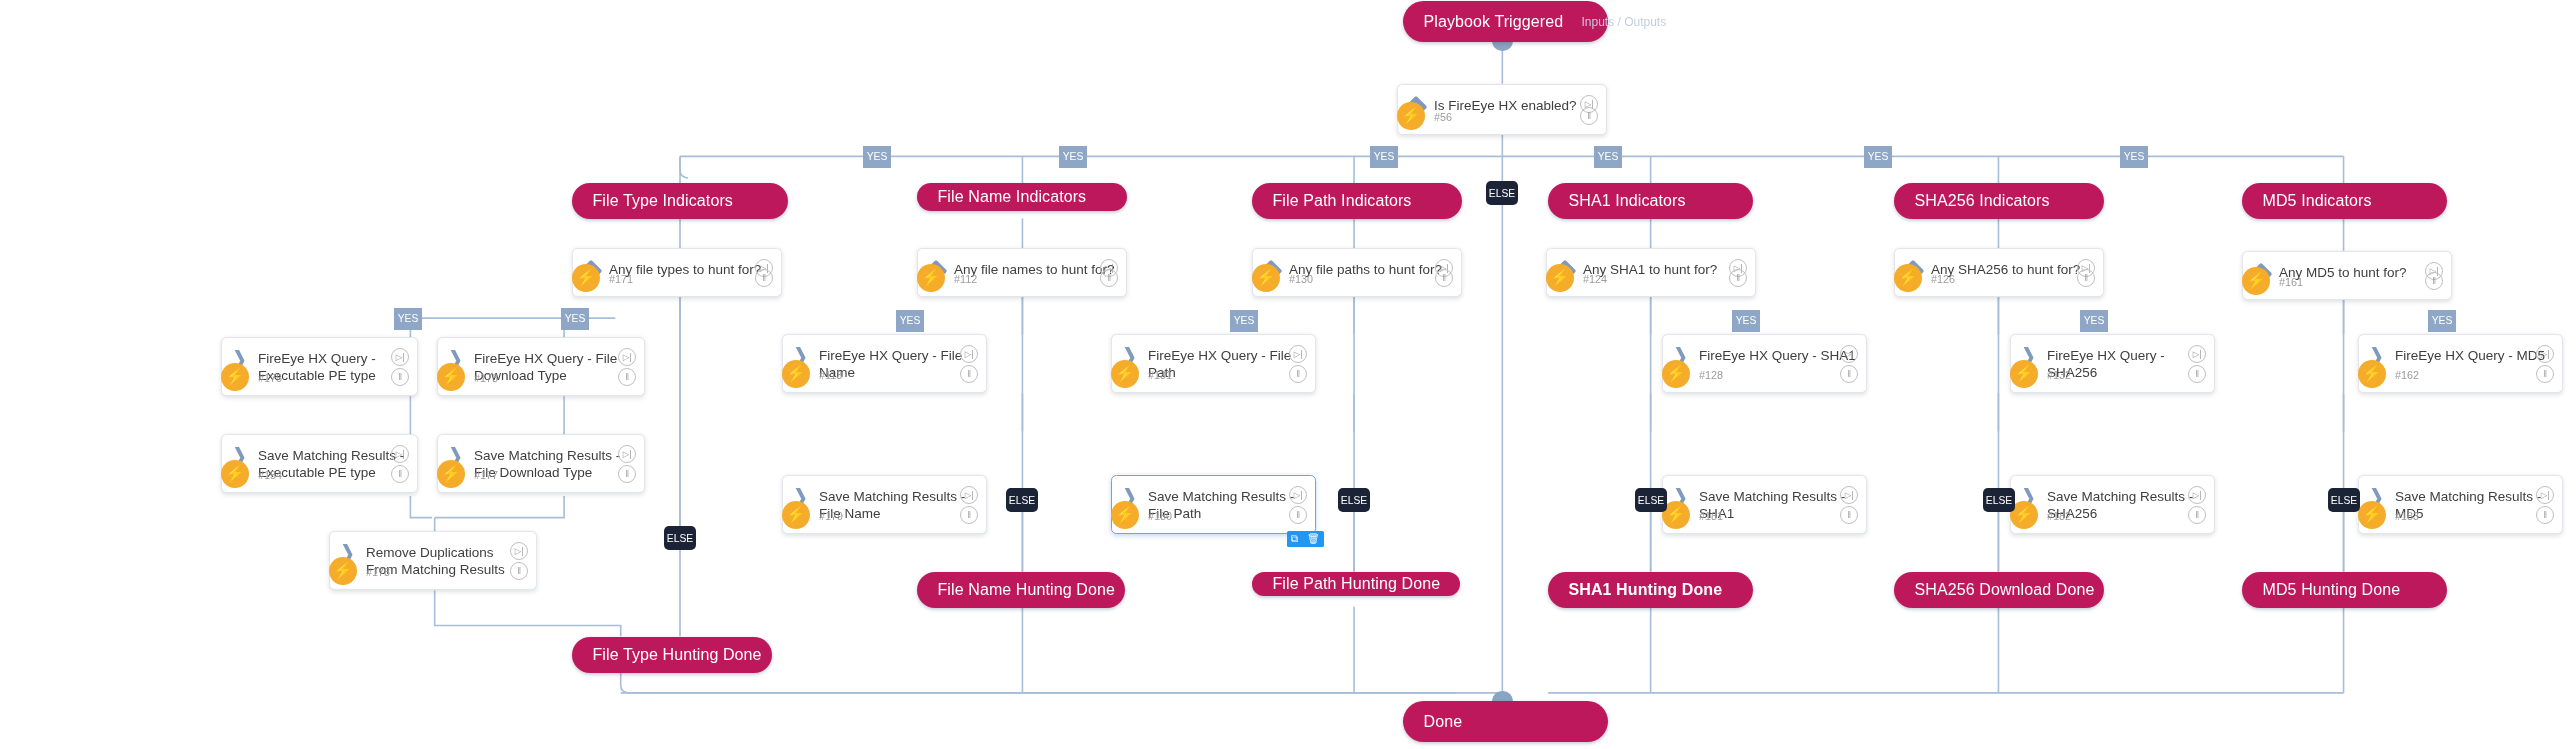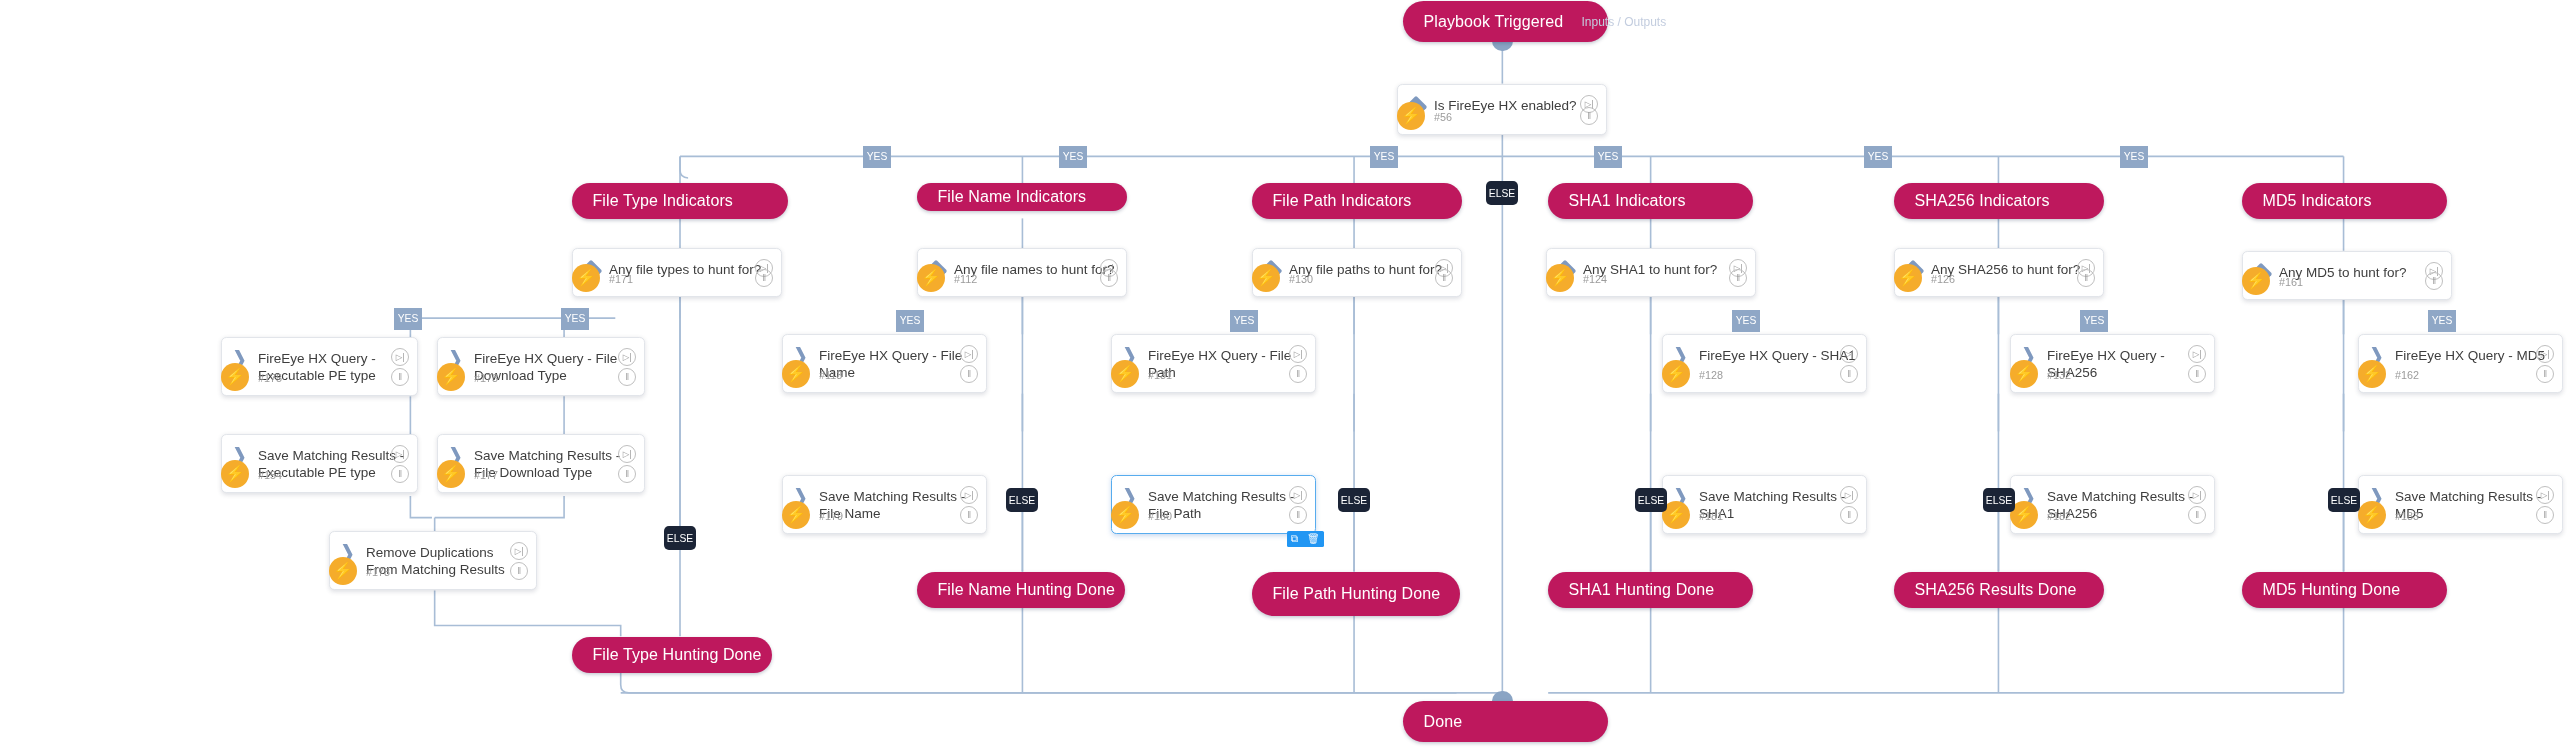--- a/index.html
+++ b/index.html
@@ -615,28 +615,28 @@
   <div class="badge els" style="left:1635px; top:488px;">ELSE</div>
   <div class="badge els" style="left:1983px; top:488px;">ELSE</div>
   <div class="badge els" style="left:2328px; top:488px;">ELSE</div>
 
   <div class="pill" style="left:572px; top:637px; width:200px; height:36px;">
     <span class="pill-label">File Type Hunting Done</span>
   </div>
   <div class="pill" style="left:917px; top:572px; width:208px; height:36px;">
     <span class="pill-label">File Name Hunting Done</span>
   </div>
-  <div class="pill" style="left:1252px; top:572px; width:208px; height:44px;">
+  <div class="pill" style="left:1252px; top:572px; width:208px; height:24px;">
     <span class="pill-label">File Path Hunting Done</span>
   </div>
-  <div class="pill" style="left:1548px; top:572px; width:205px; height:36px;">
+  <div class="pill" style="left:1548px; top:572px; width:205px; height:36px;font-weight:bold;">
     <span class="pill-label">SHA1 Hunting Done</span>
   </div>
   <div class="pill" style="left:1894px; top:572px; width:210px; height:36px;">
-    <span class="pill-label">SHA256 Results Done</span>
+    <span class="pill-label">SHA256 Download Done</span>
   </div>
   <div class="pill" style="left:2242px; top:572px; width:205px; height:36px;">
     <span class="pill-label">MD5 Hunting Done</span>
   </div>
 
   <div class="pill" style="left:1403px; top:701px; width:205px; height:41px; justify-content:flex-start;">
     <span class="pill-label">Done</span>
   </div>
   <div class="nub top" style="left:1492px; top:691px;"></div>
 

